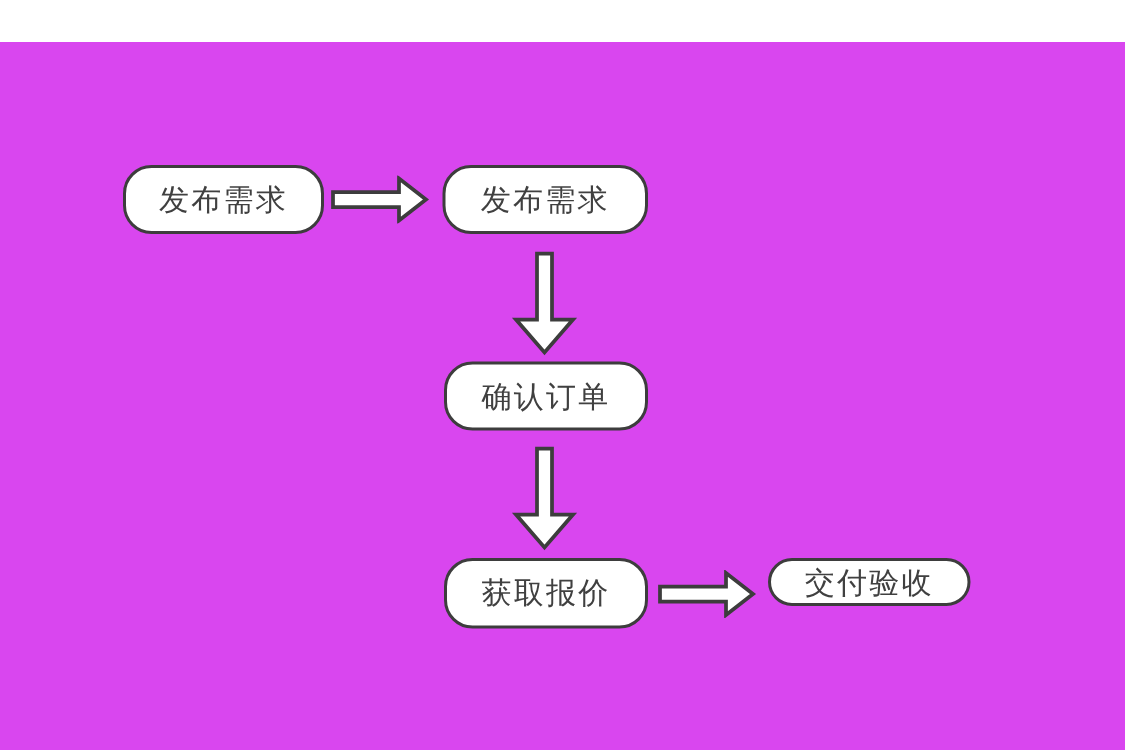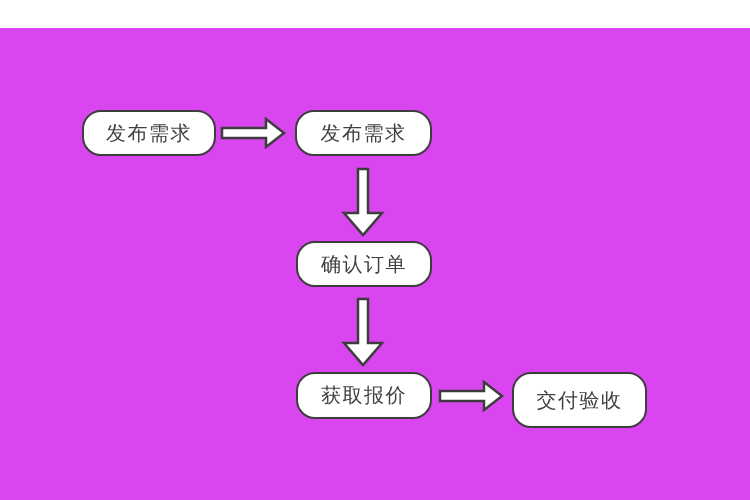--- a/index.html
+++ b/index.html
@@ -27,21 +27,21 @@
     justify-content: center;
     color: #404040;
     font-size: 20px;
     letter-spacing: 1.5px;
     white-space: nowrap;
   }
   .node-publish { left: 82px;  top: 82px;  width: 134px; height: 46px; }
   .node-quote   { left: 295px; top: 82px;  width: 137px; height: 46px; }
   .node-confirm { left: 296px; top: 213px; width: 136px; height: 46px; }
   .node-track   { left: 296px; top: 344px; width: 136px; height: 47px; }
-  .node-accept  { left: 512px; top: 344px; width: 135px; height: 56px; }
+  .node-accept  { left: 512px; top: 344px; width: 135px; height: 32px; }
 
   .arrow {
     position: absolute;
     display: block;
   }
   .arrow-1 { left: 220px; top: 89px;  }
   .arrow-2 { left: 341px; top: 139px; }
   .arrow-3 { left: 341px; top: 269px; }
   .arrow-4 { left: 438px; top: 352px; }
 

